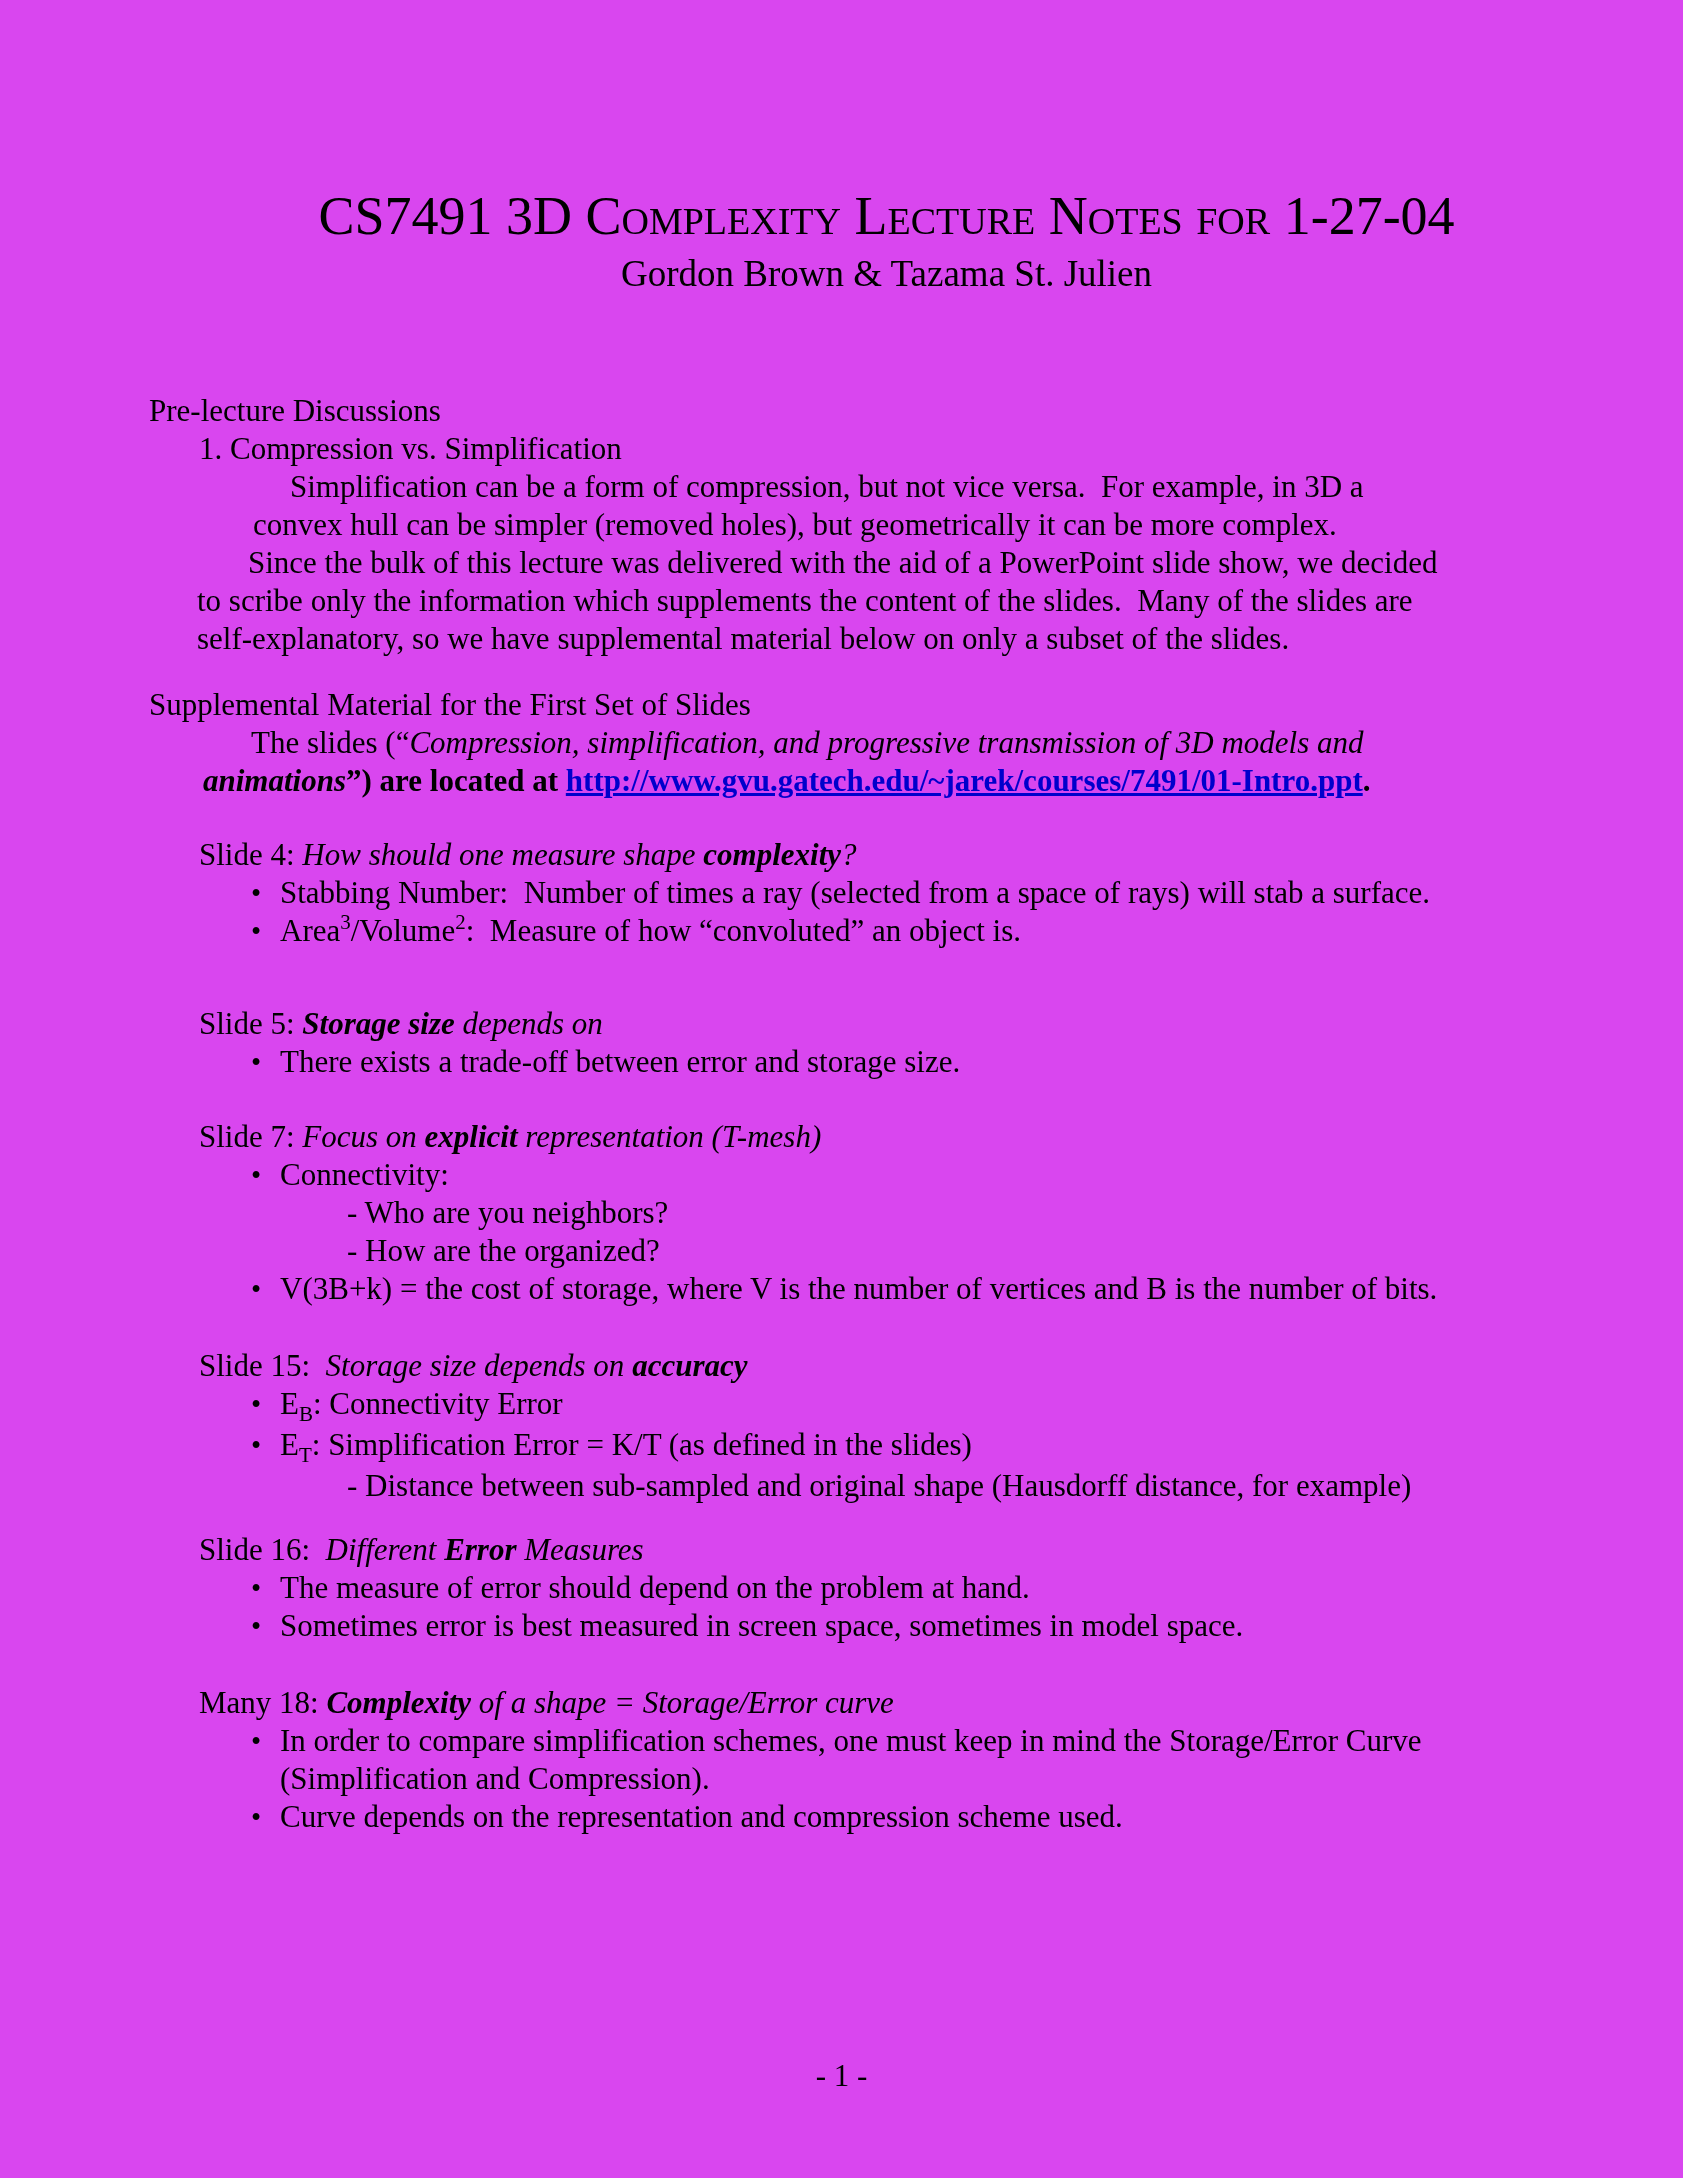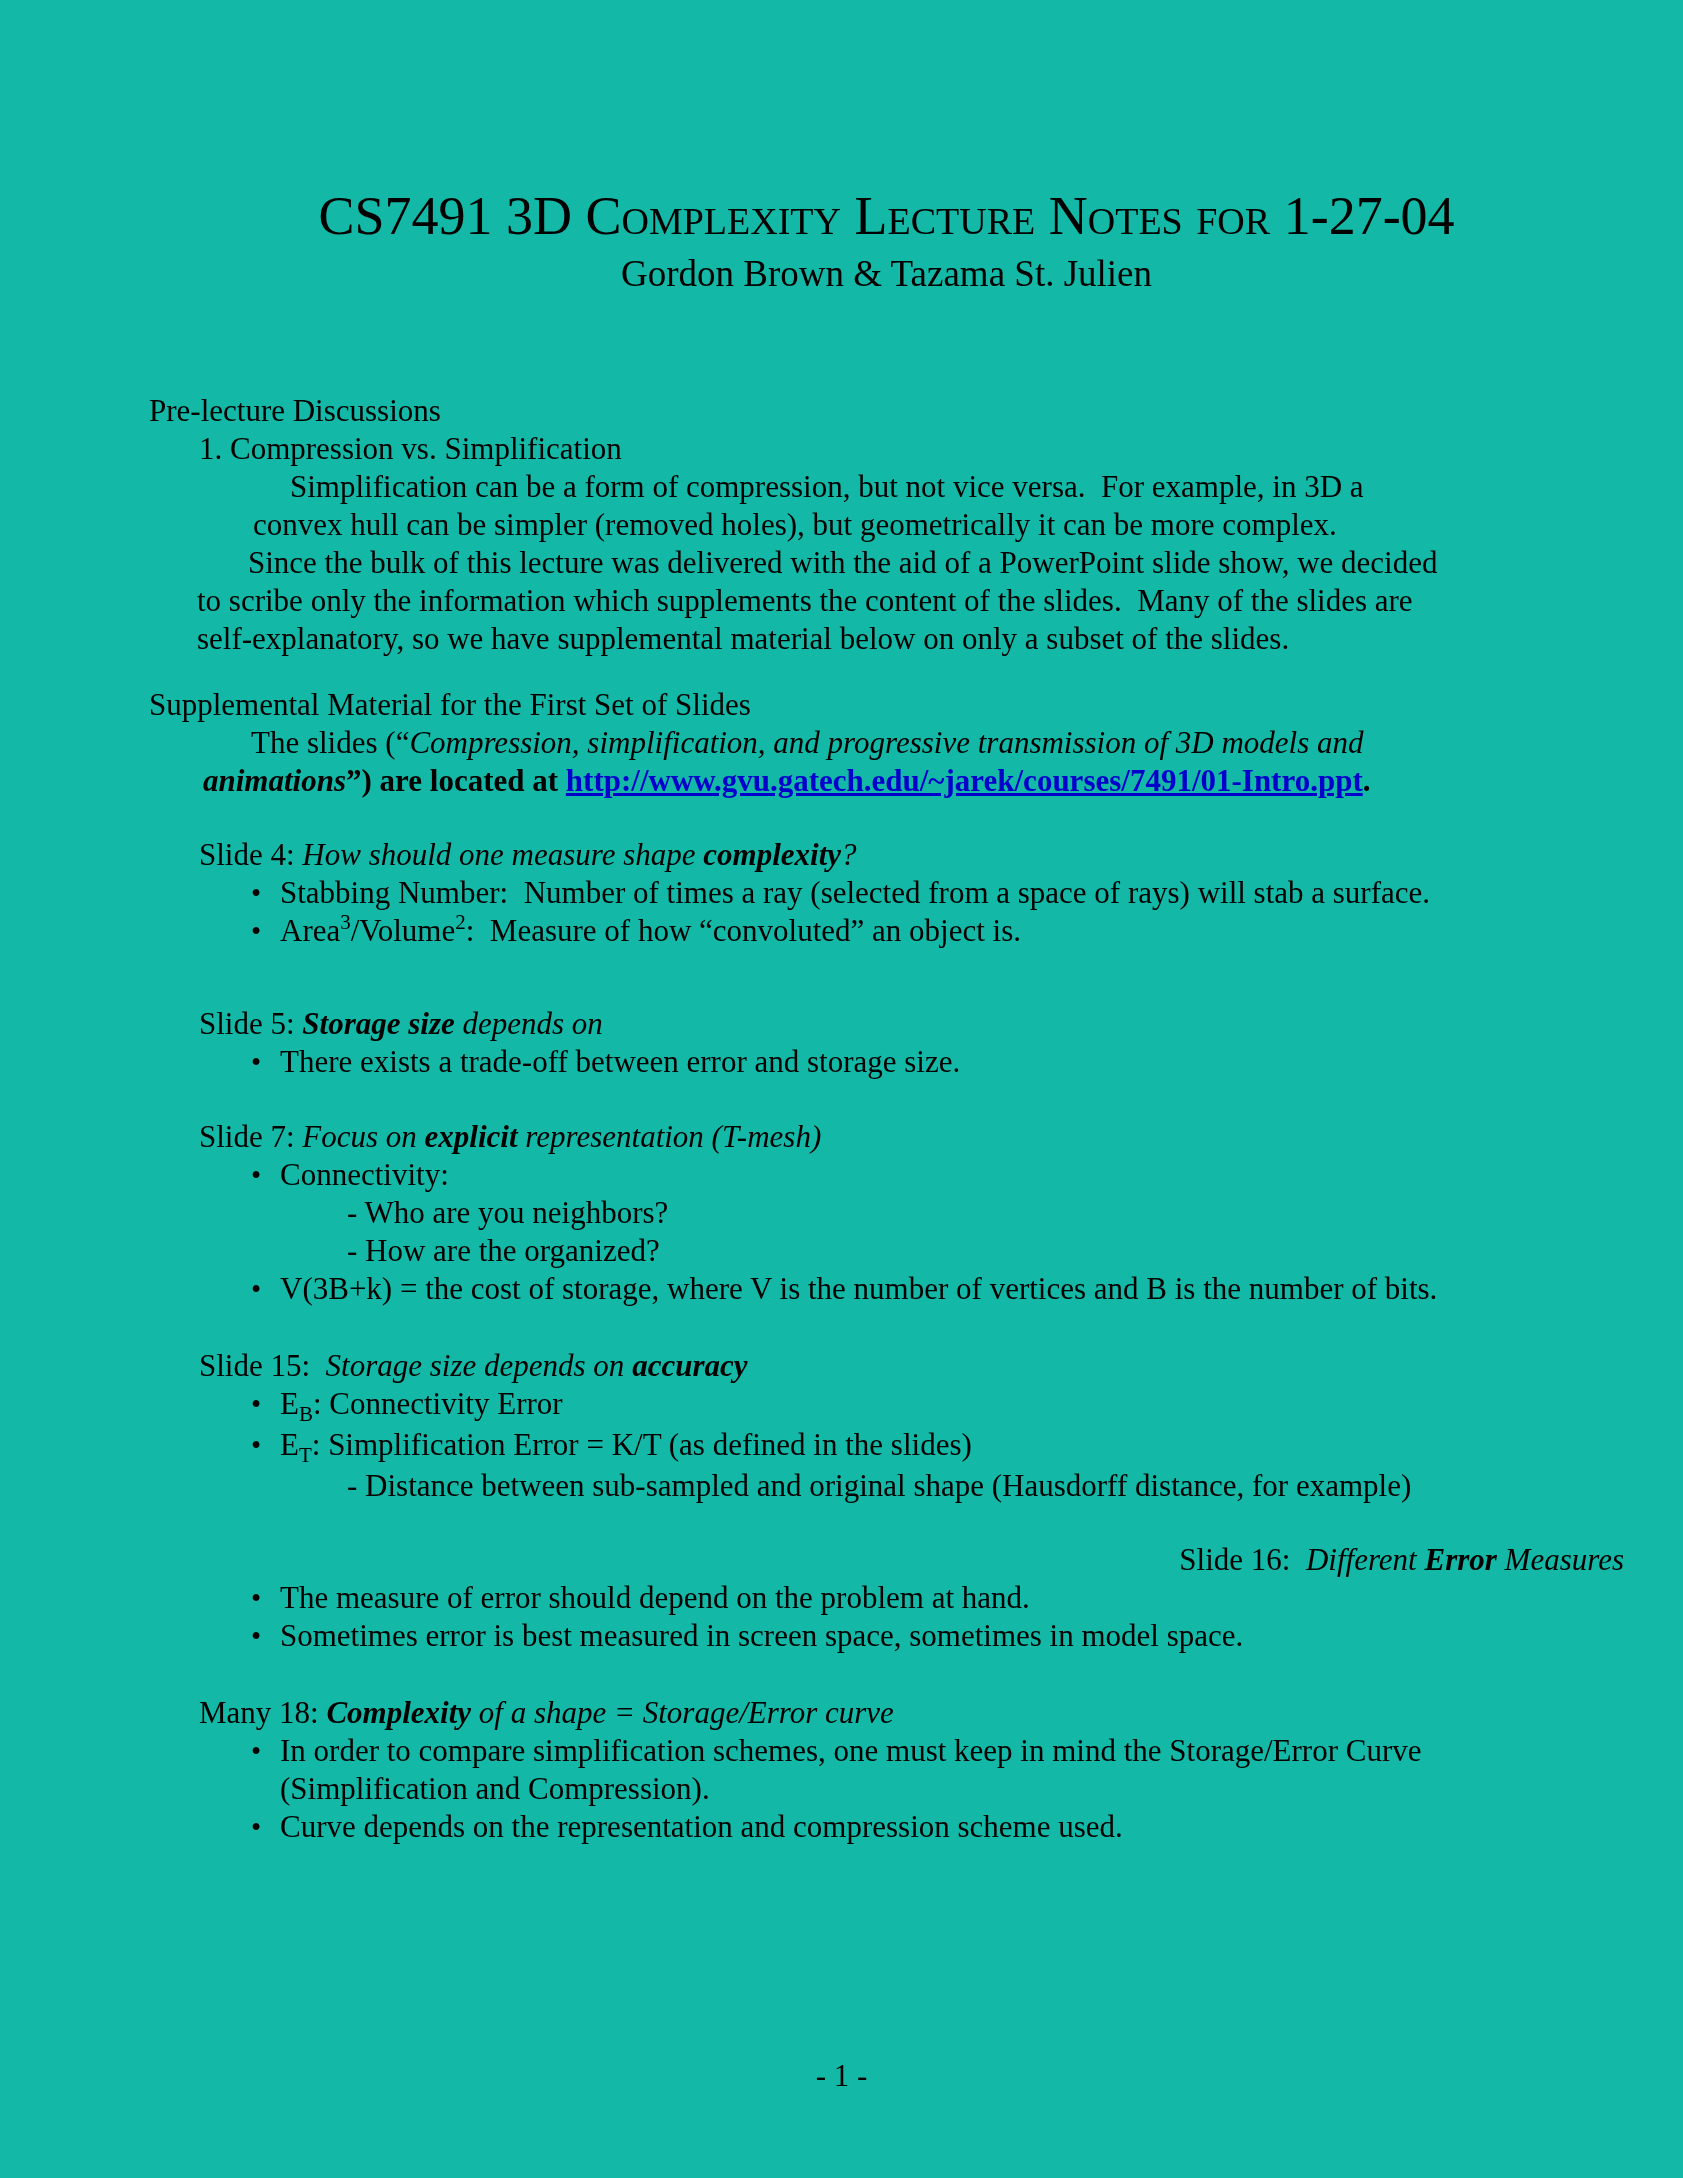--- a/index.html
+++ b/index.html
@@ -1,17 +1,17 @@
 <!DOCTYPE html>
 <html><head>
 <meta charset="utf-8">
 <style>
   html,body{margin:0;padding:0;background:#ffffff;}
   .page{
-    position:relative;width:1683px;height:2178px;background:#14b8a6;
+    position:relative;width:1683px;height:2178px;background:#d946ef;
     font-family:"Liberation Serif","DejaVu Serif",serif;color:#000000;overflow:hidden;
   }
   .content{position:absolute;left:149px;top:0;width:1475px;}
   .title{
     margin-top:186px;font-size:54px;line-height:61px;text-align:center;
     font-variant:small-caps;white-space:pre-wrap;
   }
   .authors{font-size:37px;line-height:46px;text-align:center;margin-top:4px;white-space:pre-wrap;}
   .line{font-size:31px;line-height:38px;white-space:pre-wrap;}
   .h{font-weight:normal;}
@@ -32,21 +32,21 @@
   .ind132{padding-left:131px;}  
   .ind200{padding-left:198px;}  
   
   .m-pre{margin-top:95px;}
   .m-lecture{margin-top:43px;}
   .m-supp{margin-top:28px;}
   .m-s4{margin-top:36px;}
   .m-s5{margin-top:52px;}
   .m-s7{margin-top:37px;}
   .m-s15{margin-top:39px;}
-  .m-s16{margin-top:36px;text-align:right;}
+  .m-s16{margin-top:26px;}
   .m-s18{margin-top:39px;}
   .pageno{position:absolute;top:2057px;left:0;width:1683px;text-align:center;font-size:31px;line-height:38px;}
 </style>
 </head>
 <body>
 
 <div class="page">
   <div class="content">
 
     <div class="title">CS7491 3D Complexity Lecture Notes for 1-27-04</div>

